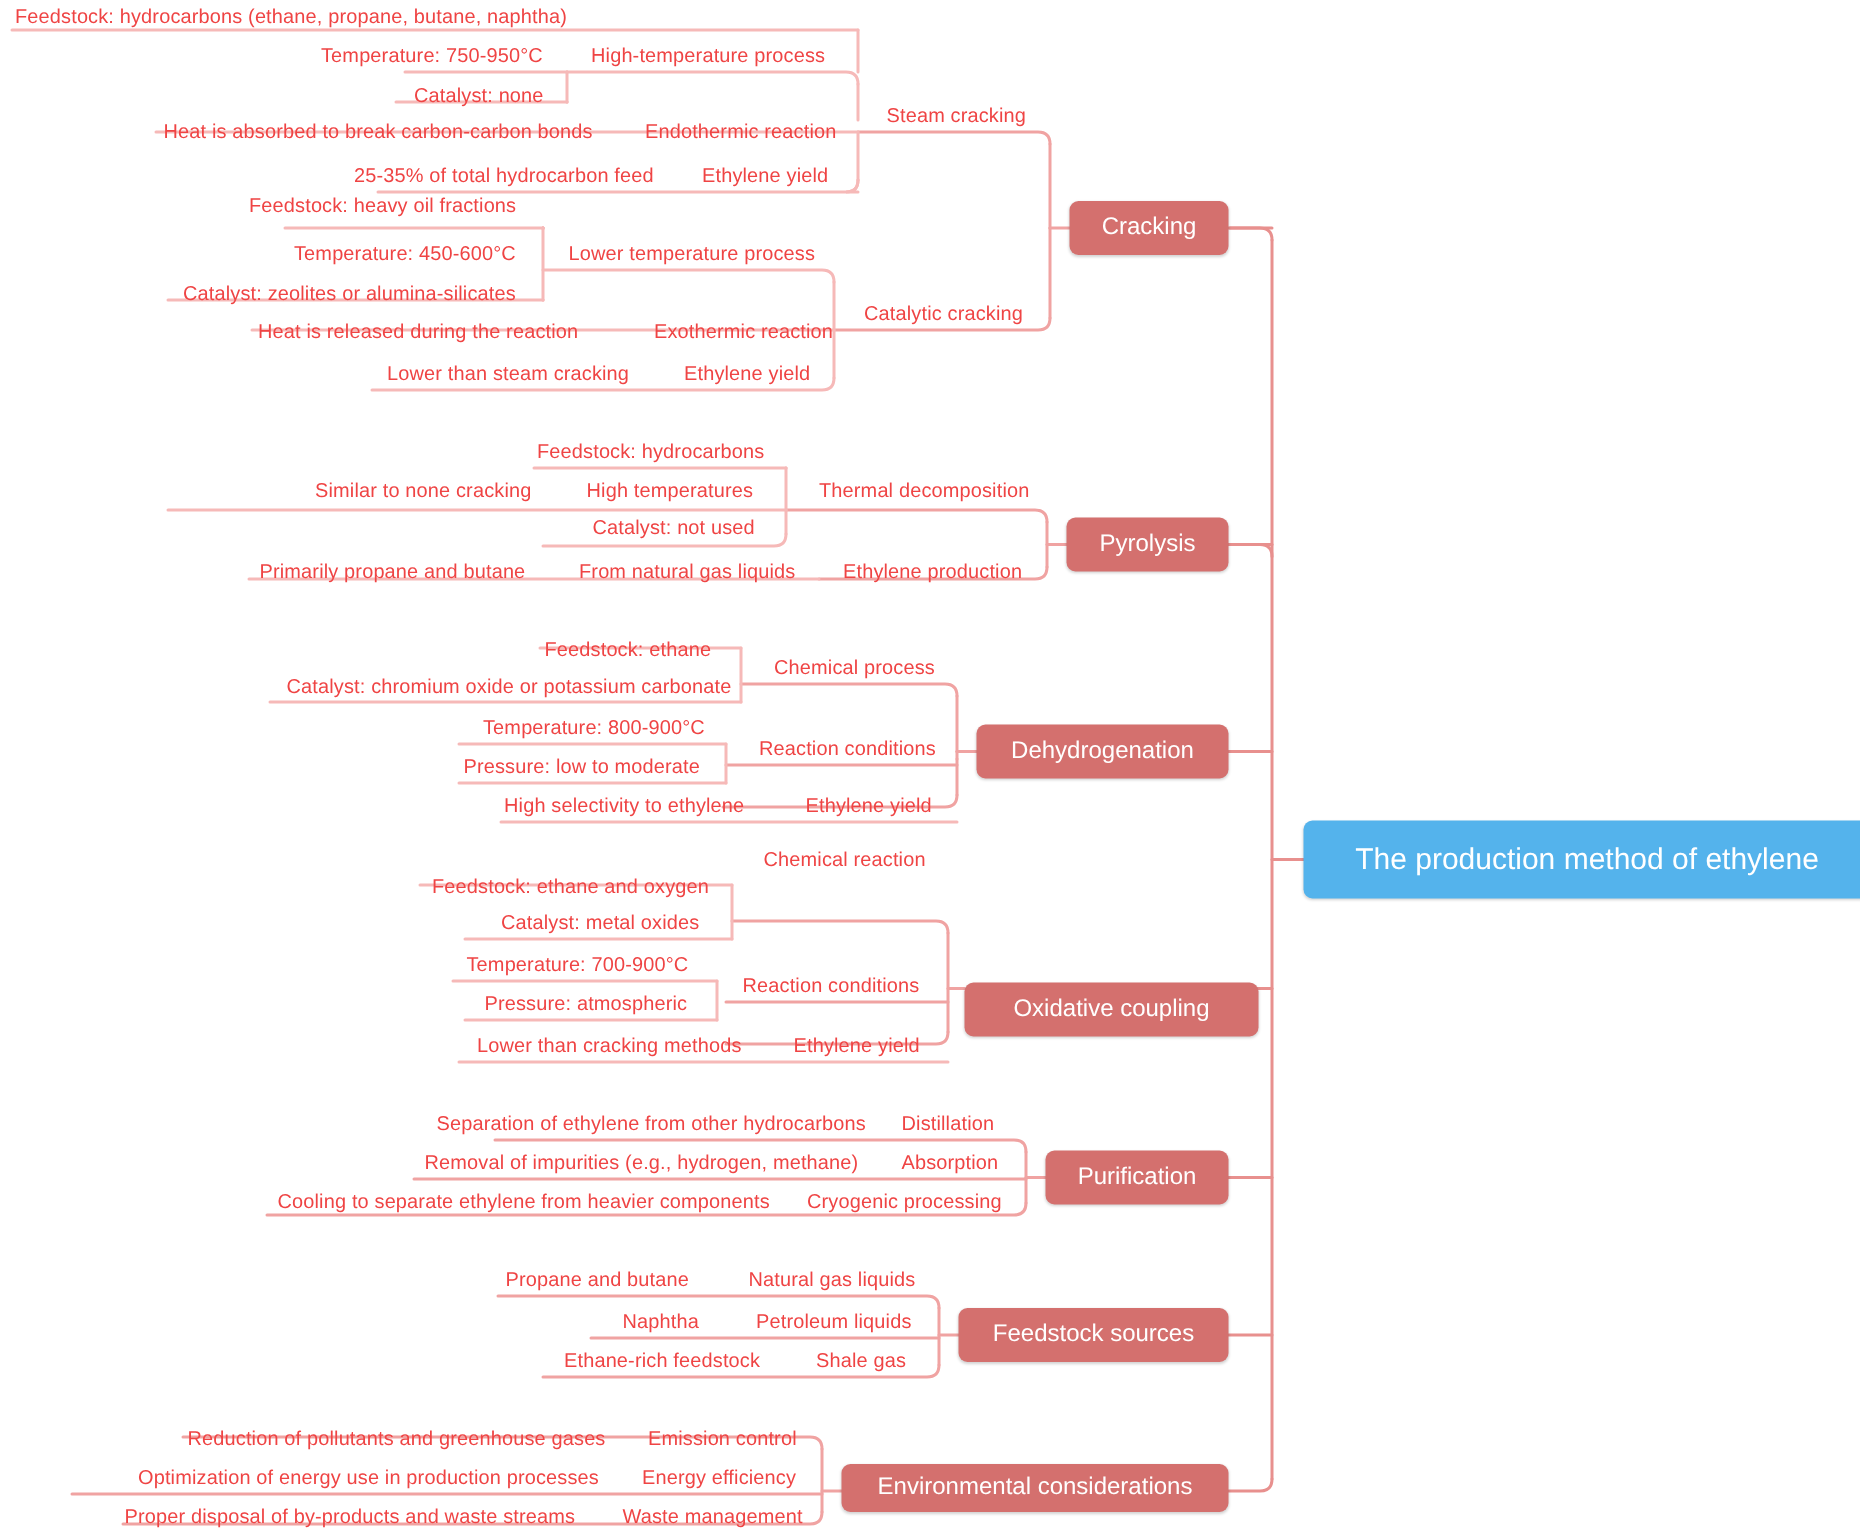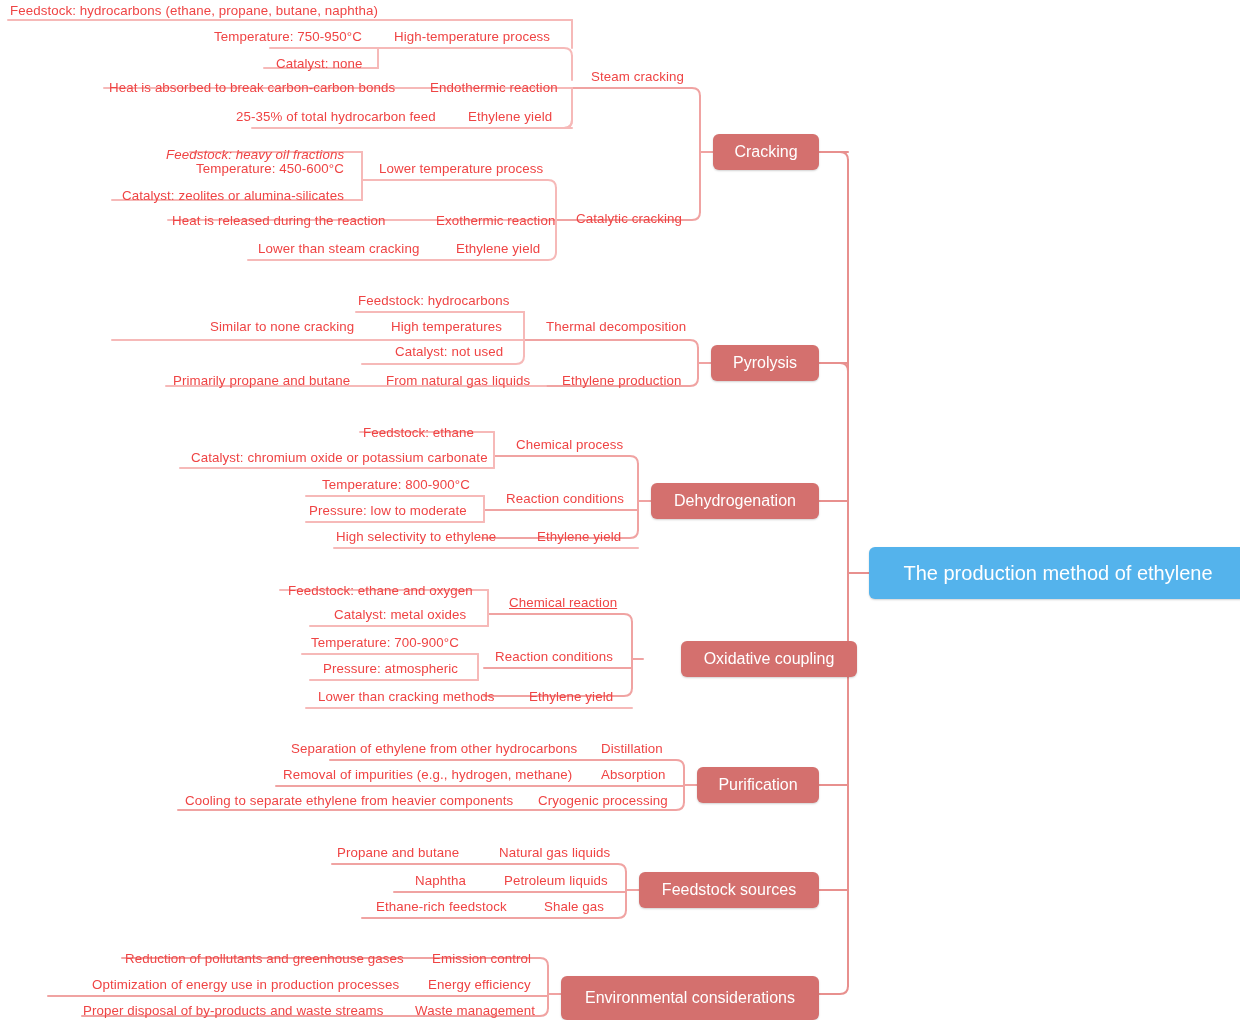--- a/index.html
+++ b/index.html
@@ -169,60 +169,60 @@
   </div>
 
   <div class="branch" style="left:711px;top:345px;width:108px;height:36px;">
     <span>Pyrolysis</span>
   </div>
 
   <div class="branch" style="left:651px;top:483px;width:168px;height:36px;">
     <span>Dehydrogenation</span>
   </div>
 
-  <div class="branch" style="left:643px;top:641px;width:176px;height:36px;margin-left:38px;">
+  <div class="branch" style="left:643px;top:655px;width:196px;height:36px;">
     <span>Oxidative coupling</span>
   </div>
 
   <div class="branch" style="left:697px;top:767px;width:122px;height:36px;">
     <span>Purification</span>
   </div>
 
   <div class="branch" style="left:639px;top:872px;width:180px;height:36px;">
     <span>Feedstock sources</span>
   </div>
 
-  <div class="branch" style="left:561px;top:976px;width:258px;height:44px;">
+  <div class="branch" style="left:561px;top:976px;width:258px;height:32px;">
     <span>Environmental considerations</span>
   </div>
 
   <div class="lbl" style="left:10px;top:3px;">Feedstock: hydrocarbons (ethane, propane, butane, naphtha)</div>
 
   <div class="lbl" style="left:214px;top:29px;">Temperature: 750-950°C</div>
   <div class="lbl" style="left:394px;top:29px;">High-temperature process</div>
 
   <div class="lbl" style="left:276px;top:56px;">Catalyst: none</div>
 
   <div class="lbl" style="left:109px;top:80px;">Heat is absorbed to break carbon-carbon bonds</div>
   <div class="lbl" style="left:430px;top:80px;">Endothermic reaction</div>
   <div class="lbl" style="left:591px;top:69px;">Steam cracking</div>
 
   <div class="lbl" style="left:236px;top:109px;">25-35% of total hydrocarbon feed</div>
   <div class="lbl" style="left:468px;top:109px;">Ethylene yield</div>
 
-  <div class="lbl" style="left:166px;top:147px;font-style:italic;">Feedstock: heavy oil fractions</div>
+  <div class="lbl" style="left:166px;top:129px;">Feedstock: heavy oil fractions</div>
 
   <div class="lbl" style="left:196px;top:161px;">Temperature: 450-600°C</div>
   <div class="lbl" style="left:379px;top:161px;">Lower temperature process</div>
 
   <div class="lbl" style="left:122px;top:188px;">Catalyst: zeolites or alumina-silicates</div>
 
   <div class="lbl" style="left:172px;top:213px;">Heat is released during the reaction</div>
   <div class="lbl" style="left:436px;top:213px;">Exothermic reaction</div>
-  <div class="lbl" style="left:576px;top:201px;margin-top:10px;">Catalytic cracking</div>
+  <div class="lbl" style="left:576px;top:201px;">Catalytic cracking</div>
 
   <div class="lbl" style="left:258px;top:241px;">Lower than steam cracking</div>
   <div class="lbl" style="left:456px;top:241px;">Ethylene yield</div>
 
   <div class="lbl" style="left:358px;top:293px;">Feedstock: hydrocarbons</div>
 
   <div class="lbl" style="left:210px;top:319px;">Similar to none cracking</div>
   <div class="lbl" style="left:391px;top:319px;">High temperatures</div>
   <div class="lbl" style="left:546px;top:319px;">Thermal decomposition</div>
 
@@ -239,21 +239,21 @@
 
   <div class="lbl" style="left:322px;top:477px;">Temperature: 800-900°C</div>
   <div class="lbl" style="left:506px;top:491px;">Reaction conditions</div>
 
   <div class="lbl" style="left:309px;top:503px;">Pressure: low to moderate</div>
 
   <div class="lbl" style="left:336px;top:529px;">High selectivity to ethylene</div>
   <div class="lbl" style="left:537px;top:529px;">Ethylene yield</div>
 
   <div class="lbl" style="left:288px;top:583px;">Feedstock: ethane and oxygen</div>
-  <div class="lbl" style="left:509px;top:595px;text-decoration:underline;">Chemical reaction</div>
+  <div class="lbl" style="left:509px;top:565px;">Chemical reaction</div>
 
   <div class="lbl" style="left:334px;top:607px;">Catalyst: metal oxides</div>
 
   <div class="lbl" style="left:311px;top:635px;">Temperature: 700-900°C</div>
   <div class="lbl" style="left:495px;top:649px;">Reaction conditions</div>
 
   <div class="lbl" style="left:323px;top:661px;">Pressure: atmospheric</div>
 
   <div class="lbl" style="left:318px;top:689px;">Lower than cracking methods</div>
   <div class="lbl" style="left:529px;top:689px;">Ethylene yield</div>

